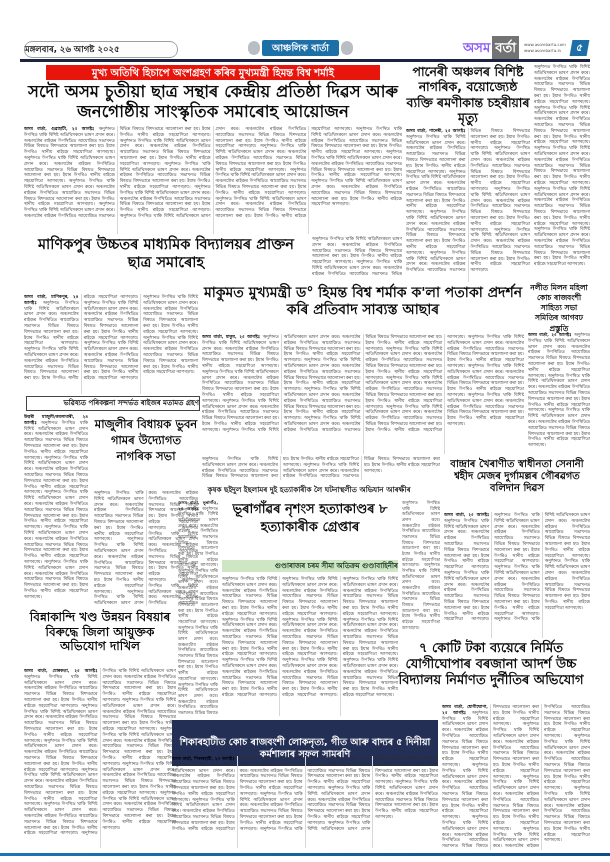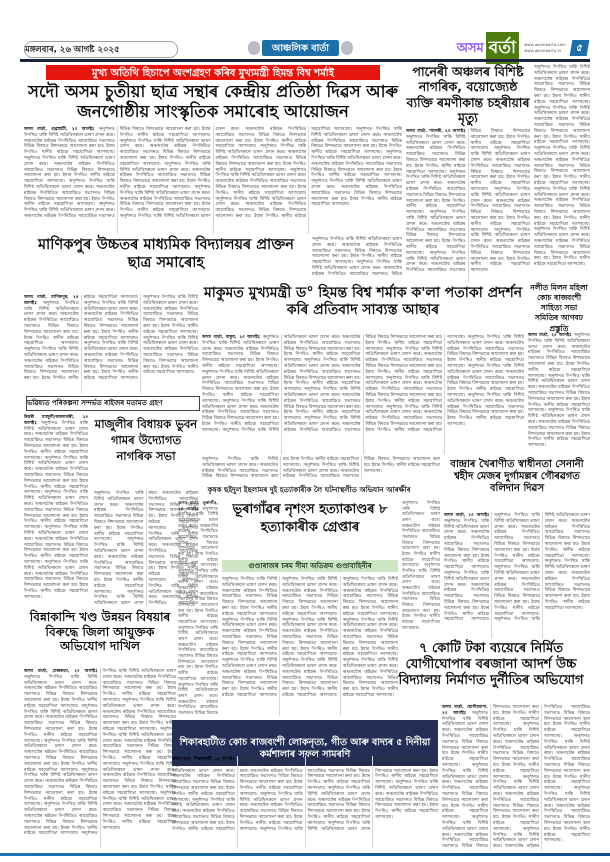--- a/index.html
+++ b/index.html
@@ -8,31 +8,31 @@
   .abs{position:absolute;}
   
   .date-pill{left:24px;top:41px;width:152px;height:15px;border:1px solid #9aa0a6;border-radius:8px;
              font-size:8.5px;font-weight:bold;line-height:15px;background:#fdfdfd;}
   .section-wrap{left:248px;top:40px;height:16px;display:flex;align-items:center;gap:2px;}
   .cap{width:12px;height:14px;background:#b9bec4;border-radius:7px;}
   .section-box{background:#1d6fa8;color:#fff;font-size:9.5px;font-weight:bold;
                padding:0 10px;height:16px;line-height:16px;border-radius:2px;}
   .logo-wrap{right:44px;top:39px;height:18px;display:flex;align-items:center;gap:2px;}
   .logo-black{font-size:13px;font-weight:bold;color:#8b5cf6;}
-  .logo-red{font-size:17px;font-weight:bold;color:#fff;background:#4d7c0f;padding:2px 3px;}
+  .logo-red{font-size:13px;font-weight:bold;color:#fff;background:#737373;padding:2px 3px;}
   .site-lines{display:flex;flex-direction:column;justify-content:center;font-size:4px;color:#555;line-height:1.4;margin-left:3px;}
   .page-num{right:22px;top:40px;width:17px;height:16px;background:#1d6fa8;color:#fff;font-weight:bold;
             font-size:10px;line-height:16px;text-align:center;transform:skewX(-10deg);}
   .top-rule{left:20px;top:59px;width:570px;height:2.5px;background:#1c2340;}
   .bottom-rule{left:0;top:853px;width:610px;height:3px;background:linear-gradient(90deg,#1b76b4,#0f4d86);}
   
   .headline{font-weight:bold;text-align:center;color:#0b0b0b;line-height:1.22;}
   .kicker-red{background:#e8150d;color:#fff;font-weight:bold;text-align:center;}
   .kicker-bold{font-weight:bold;text-align:center;color:#111;}
-  .kicker-boxed{border:1px solid #444;font-weight:bold;text-align:left;color:#111;background:#fff;}
+  .kicker-boxed{border:1px solid #444;font-weight:bold;text-align:right;color:#111;background:#fff;}
   .subhead-green{background:#cfe6c4;color:#15351c;font-weight:bold;text-align:center;}
   .navy-box{background:#232f55;color:#fff;font-weight:bold;text-align:center;line-height:1.3;}
   
   .body-cols{font-size:4.3px;line-height:1.35;text-align:justify;color:#2e2e2e;
              column-gap:5px;column-rule:0.5px solid #d7d7d7;overflow:hidden;}
   .dateline{font-weight:bold;color:#000;}
   .c1{column-count:1}.c2{column-count:2}.c3{column-count:3}.c4{column-count:4}
 </style>
 </head>
 <body>
@@ -115,21 +115,21 @@
 
   <div class="abs kicker-bold" style="left:178px;top:484px;width:262px;font-size:7.2px;">কৃষক ছইদুল ইছলামৰ দুই হত্যাকাৰীক লৈ ঘটনাস্থলীত অভিযান আৰক্ষীৰ</div>
   <div class="abs body-cols c1" style="left:178px;top:500px;width:40px;height:216px;font-size:4.2px;">
     <span class="dateline">অসম বাৰ্তা, ভূৰাগাঁও, ২৫ আগষ্টঃ </span>
     <span>অনুষ্ঠানত উপস্থিত থাকি বিশিষ্ট অতিথিসকলে ভাষণ প্ৰদান কৰে। অঞ্চলটোৰ ৰাইজৰ উপস্থিতিত আয়োজিত সভাখনত বিভিন্ন বিষয়ত বিশদভাৱে আলোচনা কৰা হয়। ইয়াৰ উপৰিও স্থানীয় ৰাইজে সহযোগিতা আগবঢ়ায়। অনুষ্ঠানত উপস্থিত থাকি বিশিষ্ট অতিথিসকলে ভাষণ প্ৰদান কৰে। অঞ্চলটোৰ ৰাইজৰ উপস্থিতিত আয়োজিত সভাখনত বিভিন্ন বিষয়ত বিশদভাৱে আলোচনা কৰা হয়। ইয়াৰ উপৰিও স্থানীয় ৰাইজে সহযোগিতা আগবঢ়ায়। অনুষ্ঠানত উপস্থিত থাকি বিশিষ্ট অতিথিসকলে ভাষণ প্ৰদান কৰে। অঞ্চলটোৰ ৰাইজৰ উপস্থিতিত আয়োজিত সভাখনত বিভিন্ন বিষয়ত বিশদভাৱে আলোচনা কৰা হয়। ইয়াৰ উপৰিও স্থানীয় ৰাইজে সহযোগিতা আগবঢ়ায়। অনুষ্ঠানত উপস্থিত থাকি বিশিষ্ট অতিথিসকলে ভাষণ প্ৰদান কৰে। অঞ্চলটোৰ ৰাইজৰ উপস্থিতিত আয়োজিত সভাখনত বিভিন্ন বিষয়ত বিশদভাৱে আলোচনা কৰা হয়। ইয়াৰ উপৰিও স্থানীয় ৰাইজে সহযোগিতা আগবঢ়ায়।</span>
   </div>
   <div class="abs headline" style="left:222px;top:500px;width:176px;font-size:13px;line-height:1.35;">ভূৰাগাঁৱৰ নৃশংস হত্যাকাণ্ডৰ ৮ হত্যাকাৰীক গ্ৰেপ্তাৰ</div>
   <div class="abs body-cols c1" style="left:402px;top:500px;width:38px;height:138px;font-size:4.2px;">
     <span>অনুষ্ঠানত উপস্থিত থাকি বিশিষ্ট অতিথিসকলে ভাষণ প্ৰদান কৰে। অঞ্চলটোৰ ৰাইজৰ উপস্থিতিত আয়োজিত সভাখনত বিভিন্ন বিষয়ত বিশদভাৱে আলোচনা কৰা হয়। ইয়াৰ উপৰিও স্থানীয় ৰাইজে সহযোগিতা আগবঢ়ায়। অনুষ্ঠানত উপস্থিত থাকি বিশিষ্ট অতিথিসকলে ভাষণ প্ৰদান কৰে। অঞ্চলটোৰ ৰাইজৰ উপস্থিতিত আয়োজিত সভাখনত বিভিন্ন বিষয়ত বিশদভাৱে আলোচনা কৰা হয়। ইয়াৰ উপৰিও স্থানীয় ৰাইজে সহযোগিতা আগবঢ়ায়।</span>
   </div>
-  <div class="abs subhead-green" style="left:222px;top:560px;width:176px;height:12px;font-size:7px;line-height:12px;">গুণ্ডাৰাজৰ চৰম সীমা অতিক্ৰম গুণ্ডাবাহিনীৰ</div>
+  <div class="abs subhead-green" style="left:222px;top:560px;width:176px;height:12px;font-size:7px;line-height:12px;text-align:right;">গুণ্ডাৰাজৰ চৰম সীমা অতিক্ৰম গুণ্ডাবাহিনীৰ</div>
   <div class="abs body-cols c3" style="left:222px;top:576px;width:176px;height:140px;">
     <span>অনুষ্ঠানত উপস্থিত থাকি বিশিষ্ট অতিথিসকলে ভাষণ প্ৰদান কৰে। অঞ্চলটোৰ ৰাইজৰ উপস্থিতিত আয়োজিত সভাখনত বিভিন্ন বিষয়ত বিশদভাৱে আলোচনা কৰা হয়। ইয়াৰ উপৰিও স্থানীয় ৰাইজে সহযোগিতা আগবঢ়ায়। অনুষ্ঠানত উপস্থিত থাকি বিশিষ্ট অতিথিসকলে ভাষণ প্ৰদান কৰে। অঞ্চলটোৰ ৰাইজৰ উপস্থিতিত আয়োজিত সভাখনত বিভিন্ন বিষয়ত বিশদভাৱে আলোচনা কৰা হয়। ইয়াৰ উপৰিও স্থানীয় ৰাইজে সহযোগিতা আগবঢ়ায়। অনুষ্ঠানত উপস্থিত থাকি বিশিষ্ট অতিথিসকলে ভাষণ প্ৰদান কৰে। অঞ্চলটোৰ ৰাইজৰ উপস্থিতিত আয়োজিত সভাখনত বিভিন্ন বিষয়ত বিশদভাৱে আলোচনা কৰা হয়। ইয়াৰ উপৰিও স্থানীয় ৰাইজে সহযোগিতা আগবঢ়ায়। অনুষ্ঠানত উপস্থিত থাকি বিশিষ্ট অতিথিসকলে ভাষণ প্ৰদান কৰে। অঞ্চলটোৰ ৰাইজৰ উপস্থিতিত আয়োজিত সভাখনত বিভিন্ন বিষয়ত বিশদভাৱে আলোচনা কৰা হয়। ইয়াৰ উপৰিও স্থানীয় ৰাইজে সহযোগিতা আগবঢ়ায়। অনুষ্ঠানত উপস্থিত থাকি বিশিষ্ট অতিথিসকলে ভাষণ প্ৰদান কৰে। অঞ্চলটোৰ ৰাইজৰ উপস্থিতিত আয়োজিত সভাখনত বিভিন্ন বিষয়ত বিশদভাৱে আলোচনা কৰা হয়। ইয়াৰ উপৰিও স্থানীয় ৰাইজে সহযোগিতা আগবঢ়ায়। অনুষ্ঠানত উপস্থিত থাকি বিশিষ্ট অতিথিসকলে ভাষণ প্ৰদান কৰে। অঞ্চলটোৰ ৰাইজৰ উপস্থিতিত আয়োজিত সভাখনত বিভিন্ন বিষয়ত বিশদভাৱে আলোচনা কৰা হয়। ইয়াৰ উপৰিও স্থানীয় ৰাইজে সহযোগিতা আগবঢ়ায়। অনুষ্ঠানত উপস্থিত থাকি বিশিষ্ট অতিথিসকলে ভাষণ প্ৰদান কৰে। অঞ্চলটোৰ ৰাইজৰ উপস্থিতিত আয়োজিত সভাখনত বিভিন্ন বিষয়ত বিশদভাৱে আলোচনা কৰা হয়। ইয়াৰ উপৰিও স্থানীয় ৰাইজে সহযোগিতা আগবঢ়ায়। অনুষ্ঠানত উপস্থিত থাকি বিশিষ্ট অতিথিসকলে ভাষণ প্ৰদান কৰে। অঞ্চলটোৰ ৰাইজৰ উপস্থিতিত আয়োজিত সভাখনত বিভিন্ন বিষয়ত বিশদভাৱে আলোচনা কৰা হয়। ইয়াৰ উপৰিও স্থানীয় ৰাইজে সহযোগিতা আগবঢ়ায়। অনুষ্ঠানত উপস্থিত থাকি বিশিষ্ট অতিথিসকলে ভাষণ প্ৰদান কৰে। অঞ্চলটোৰ ৰাইজৰ উপস্থিতিত আয়োজিত সভাখনত বিভিন্ন বিষয়ত বিশদভাৱে আলোচনা কৰা হয়। ইয়াৰ উপৰিও স্থানীয় ৰাইজে সহযোগিতা আগবঢ়ায়।</span>
   </div>
 
   <div class="abs headline" style="left:392px;top:640px;width:198px;font-size:13px;">৭ কোটি টকা ব্যয়েৰে নিৰ্মিত যোগীঘোপাৰ বৰজানা আদৰ্শ উচ্চ বিদ্যালয় নিৰ্মাণত দুৰ্নীতিৰ অভিযোগ</div>
   <div class="abs body-cols c3" style="left:442px;top:704px;width:148px;height:146px;">
     <span class="dateline">অসম বাৰ্তা, যোগীঘোপা, ২৫ আগষ্টঃ </span>
     <span>অনুষ্ঠানত উপস্থিত থাকি বিশিষ্ট অতিথিসকলে ভাষণ প্ৰদান কৰে। অঞ্চলটোৰ ৰাইজৰ উপস্থিতিত আয়োজিত সভাখনত বিভিন্ন বিষয়ত বিশদভাৱে আলোচনা কৰা হয়। ইয়াৰ উপৰিও স্থানীয় ৰাইজে সহযোগিতা আগবঢ়ায়। অনুষ্ঠানত উপস্থিত থাকি বিশিষ্ট অতিথিসকলে ভাষণ প্ৰদান কৰে। অঞ্চলটোৰ ৰাইজৰ উপস্থিতিত আয়োজিত সভাখনত বিভিন্ন বিষয়ত বিশদভাৱে আলোচনা কৰা হয়। ইয়াৰ উপৰিও স্থানীয় ৰাইজে সহযোগিতা আগবঢ়ায়। অনুষ্ঠানত উপস্থিত থাকি বিশিষ্ট অতিথিসকলে ভাষণ প্ৰদান কৰে। অঞ্চলটোৰ ৰাইজৰ উপস্থিতিত আয়োজিত সভাখনত বিভিন্ন বিষয়ত বিশদভাৱে আলোচনা কৰা হয়। ইয়াৰ উপৰিও স্থানীয় ৰাইজে সহযোগিতা আগবঢ়ায়। অনুষ্ঠানত উপস্থিত থাকি বিশিষ্ট অতিথিসকলে ভাষণ প্ৰদান কৰে। অঞ্চলটোৰ ৰাইজৰ উপস্থিতিত আয়োজিত সভাখনত বিভিন্ন বিষয়ত বিশদভাৱে আলোচনা কৰা হয়। ইয়াৰ উপৰিও স্থানীয় ৰাইজে সহযোগিতা আগবঢ়ায়। অনুষ্ঠানত উপস্থিত থাকি বিশিষ্ট অতিথিসকলে ভাষণ প্ৰদান কৰে। অঞ্চলটোৰ ৰাইজৰ উপস্থিতিত আয়োজিত সভাখনত বিভিন্ন বিষয়ত বিশদভাৱে আলোচনা কৰা হয়। ইয়াৰ উপৰিও স্থানীয় ৰাইজে সহযোগিতা আগবঢ়ায়। অনুষ্ঠানত উপস্থিত থাকি বিশিষ্ট অতিথিসকলে ভাষণ প্ৰদান কৰে। অঞ্চলটোৰ ৰাইজৰ উপস্থিতিত আয়োজিত সভাখনত বিভিন্ন বিষয়ত বিশদভাৱে আলোচনা কৰা হয়। ইয়াৰ উপৰিও স্থানীয় ৰাইজে সহযোগিতা আগবঢ়ায়। অনুষ্ঠানত উপস্থিত থাকি বিশিষ্ট অতিথিসকলে ভাষণ প্ৰদান কৰে। অঞ্চলটোৰ ৰাইজৰ উপস্থিতিত আয়োজিত সভাখনত বিভিন্ন বিষয়ত বিশদভাৱে আলোচনা কৰা হয়। ইয়াৰ উপৰিও স্থানীয় ৰাইজে সহযোগিতা আগবঢ়ায়। অনুষ্ঠানত উপস্থিত থাকি বিশিষ্ট অতিথিসকলে ভাষণ প্ৰদান কৰে। অঞ্চলটোৰ ৰাইজৰ উপস্থিতিত আয়োজিত সভাখনত বিভিন্ন বিষয়ত বিশদভাৱে আলোচনা কৰা হয়। ইয়াৰ উপৰিও স্থানীয় ৰাইজে সহযোগিতা আগবঢ়ায়।</span>
   </div>
 

